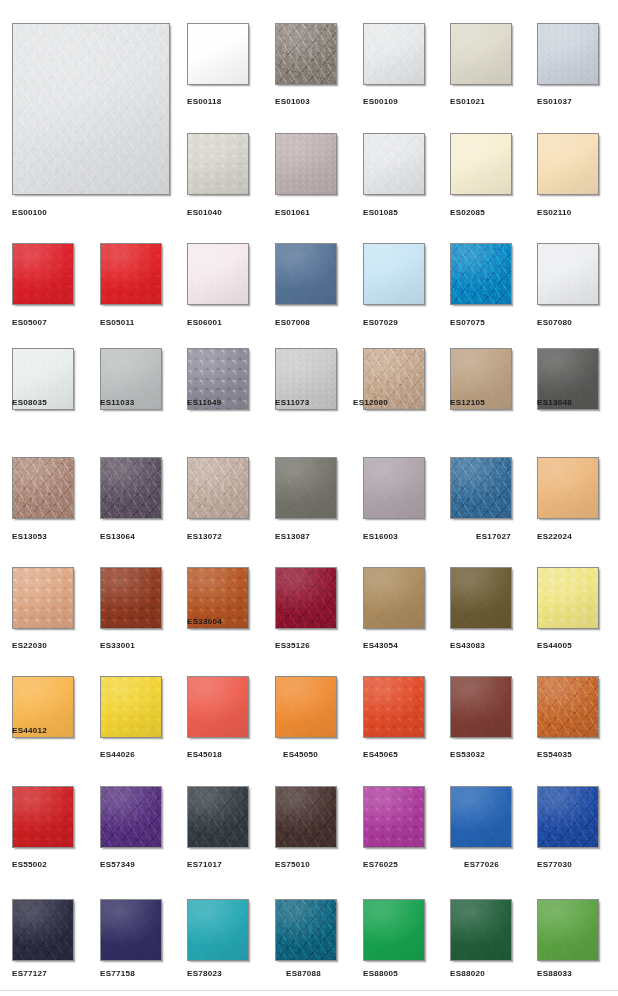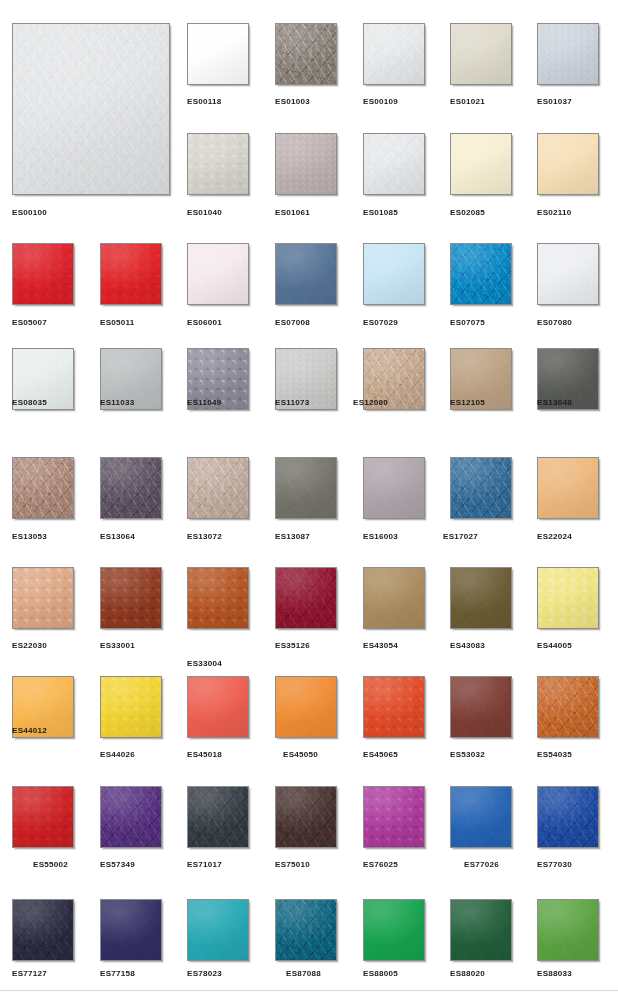--- a/index.html
+++ b/index.html
@@ -280,21 +280,21 @@
       <div class="grain"></div>
       <div class="grain2"></div>
       <div class="sheen"></div>
     </div>
     <div class="label" style="left: 363px; top: 532px;">ES16003</div>
     <div class="swatch g-crack g-fine" style="left: 450px; top: 457px; width: 62px; height: 62px; background: rgb(52, 106, 150);">
       <div class="grain"></div>
       <div class="grain2"></div>
       <div class="sheen"></div>
     </div>
-    <div class="label" style="left: 443px; top: 532px;">ES17027</div>
+    <div class="label" style="left: 476px; top: 532px;">ES17027</div>
     <div class="swatch g-smooth" style="left: 537px; top: 457px; width: 62px; height: 62px; background: rgb(237, 184, 126);">
       <div class="grain"></div>
       <div class="grain2"></div>
       <div class="sheen"></div>
     </div>
     <div class="label" style="left: 537px; top: 532px;">ES22024</div>
     <div class="swatch g-pebble" style="left: 12px; top: 567px; width: 62px; height: 62px; background: rgb(221, 167, 133);">
       <div class="grain"></div>
       <div class="grain2"></div>
       <div class="sheen"></div>
@@ -304,21 +304,21 @@
       <div class="grain"></div>
       <div class="grain2"></div>
       <div class="sheen"></div>
     </div>
     <div class="label" style="left: 100px; top: 641px;">ES33001</div>
     <div class="swatch g-pebble" style="left: 187px; top: 567px; width: 62px; height: 62px; background: rgb(179, 84, 36);">
       <div class="grain"></div>
       <div class="grain2"></div>
       <div class="sheen"></div>
     </div>
-    <div class="label" style="left: 187px; top: 659px;">ES33004</div>
+    <div class="label" style="left: 187px; top: 617px;">ES33004</div>
     <div class="swatch g-crack g-fine" style="left: 275px; top: 567px; width: 62px; height: 62px; background: rgb(140, 21, 47);">
       <div class="grain"></div>
       <div class="grain2"></div>
       <div class="sheen"></div>
     </div>
     <div class="label" style="left: 275px; top: 641px;">ES35126</div>
     <div class="swatch g-smooth" style="left: 363px; top: 567px; width: 62px; height: 62px; background: rgb(171, 139, 94);">
       <div class="grain"></div>
       <div class="grain2"></div>
       <div class="sheen"></div>
@@ -376,21 +376,21 @@
       <div class="grain"></div>
       <div class="grain2"></div>
       <div class="sheen"></div>
     </div>
     <div class="label" style="left: 537px; top: 750px;">ES54035</div>
     <div class="swatch g-pebble" style="left: 12px; top: 786px; width: 62px; height: 62px; background: rgb(204, 31, 34);">
       <div class="grain"></div>
       <div class="grain2"></div>
       <div class="sheen"></div>
     </div>
-    <div class="label" style="left: 12px; top: 860px; margin-left: 21px;">ES55002</div>
+    <div class="label" style="left: 12px; top: 860px;">ES55002</div>
     <div class="swatch g-crack g-fine" style="left: 100px; top: 786px; width: 62px; height: 62px; background: rgb(84, 48, 124);">
       <div class="grain"></div>
       <div class="grain2"></div>
       <div class="sheen"></div>
     </div>
     <div class="label" style="left: 100px; top: 860px;">ES57349</div>
     <div class="swatch g-crack g-fine" style="left: 187px; top: 786px; width: 62px; height: 62px; background: rgb(52, 59, 66);">
       <div class="grain"></div>
       <div class="grain2"></div>
       <div class="sheen"></div>

